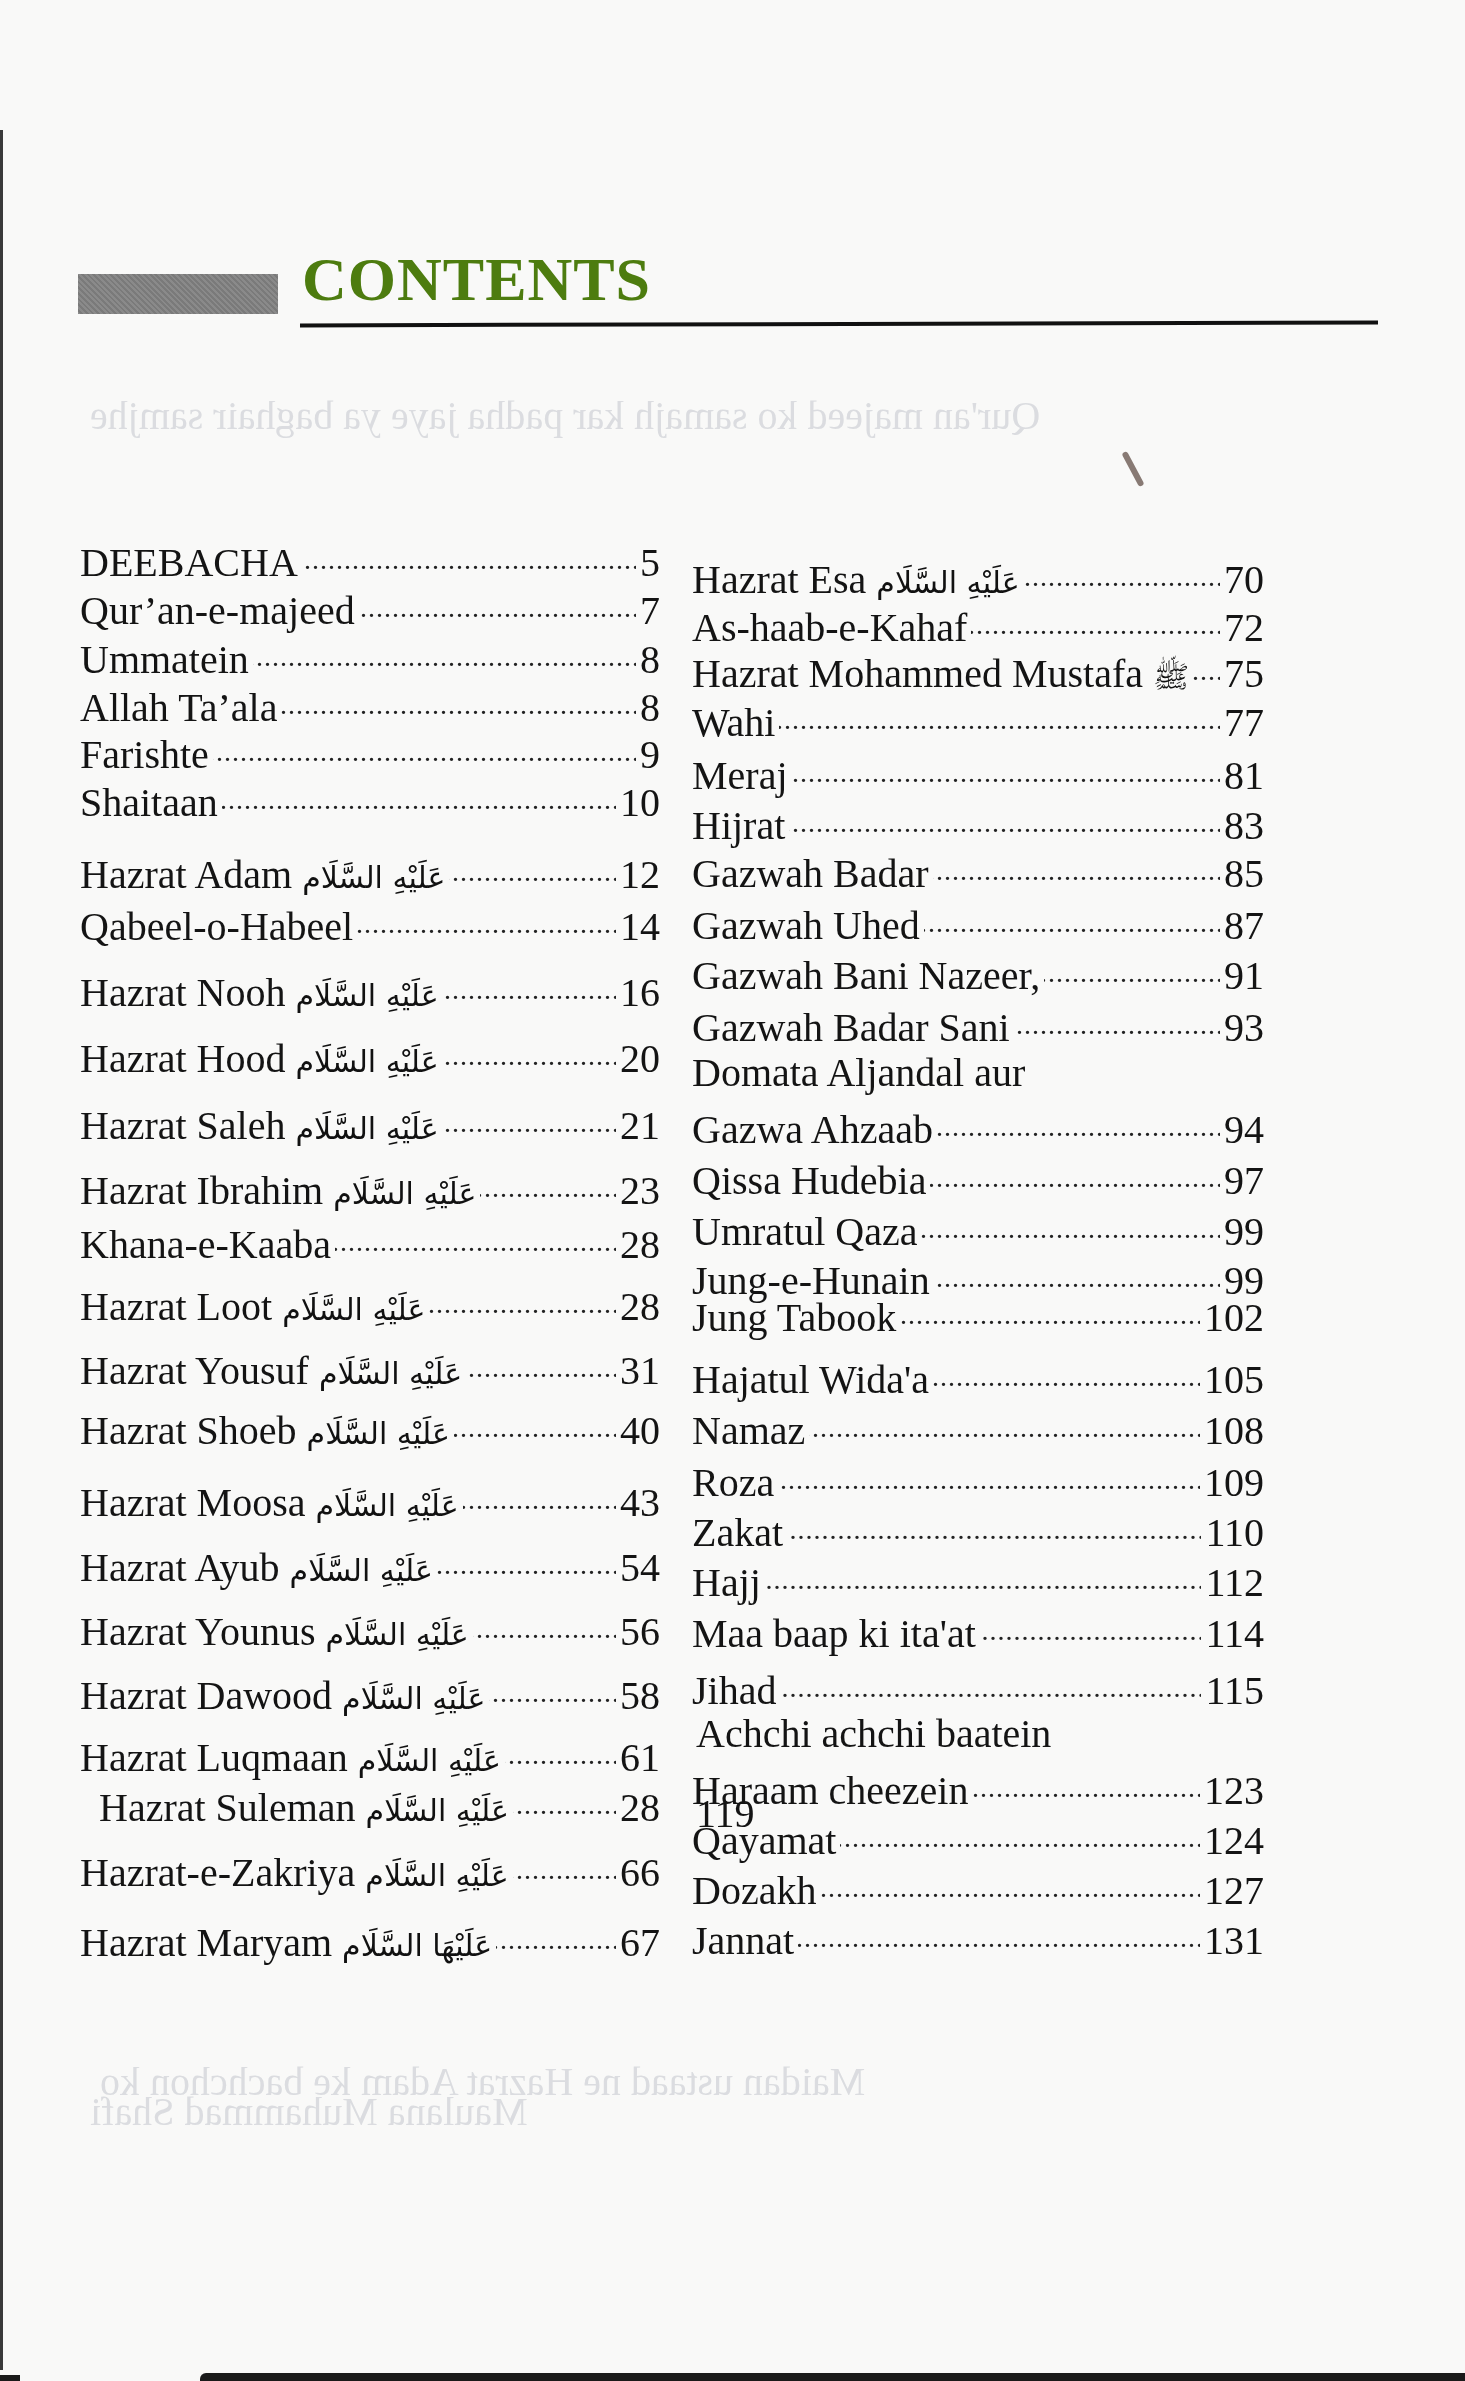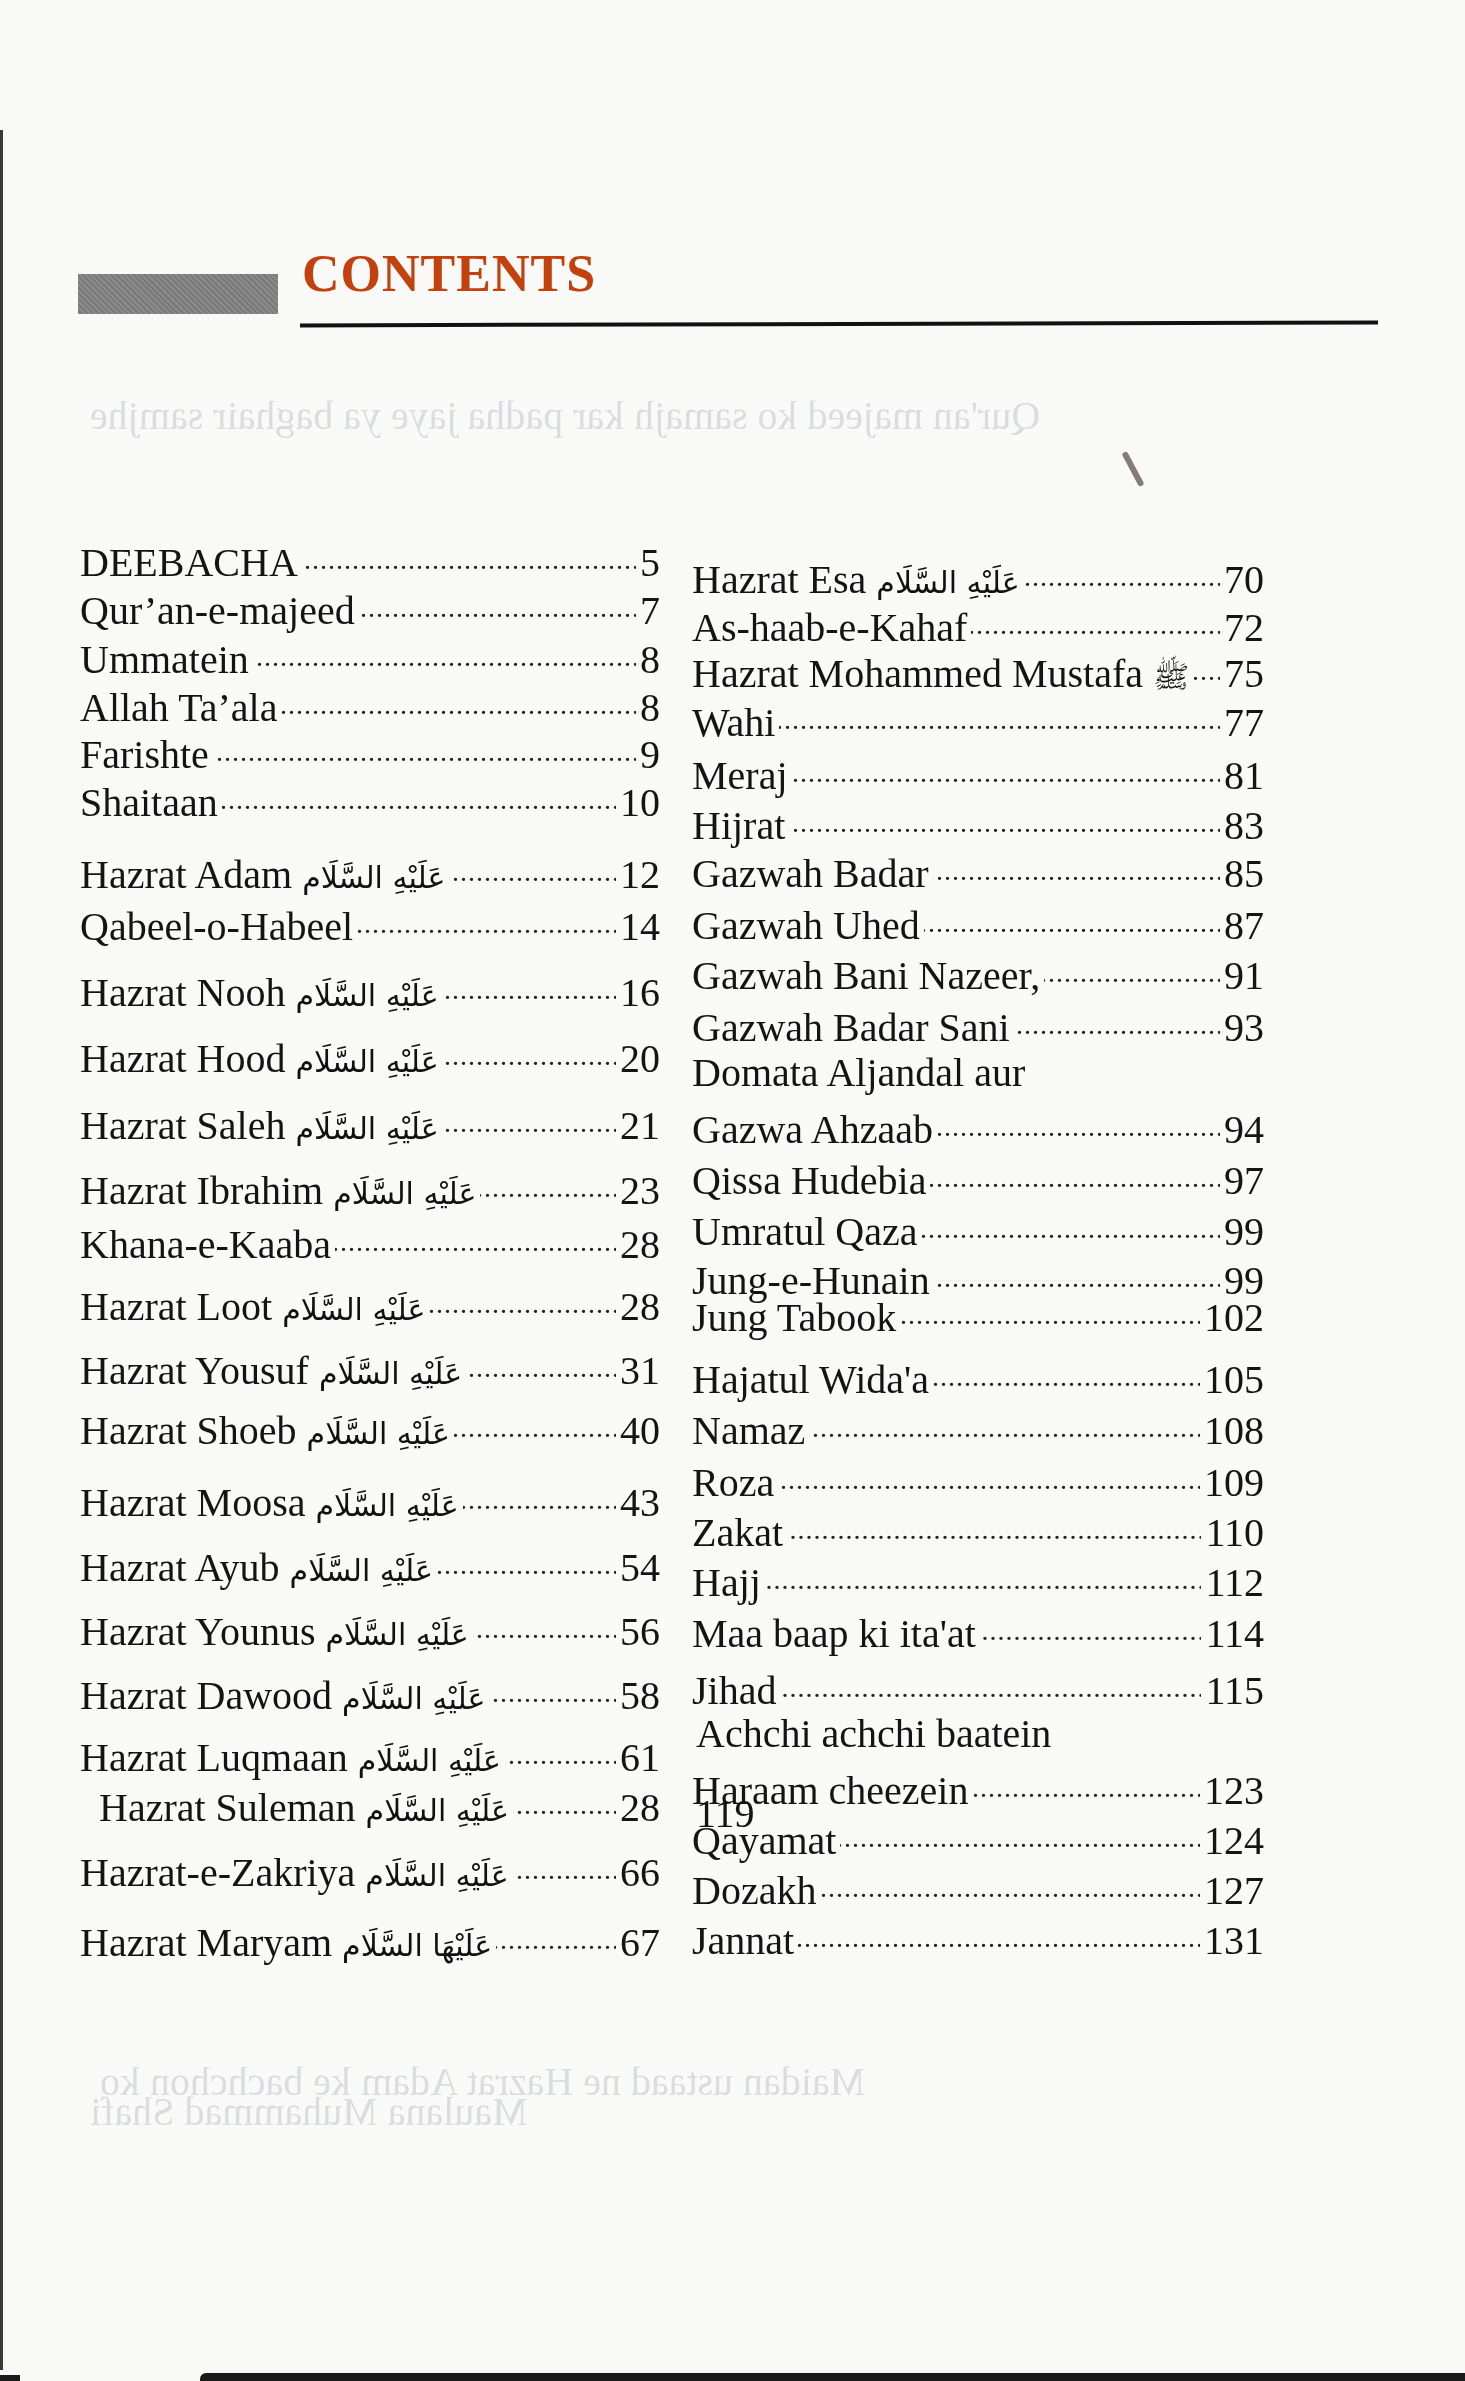--- a/index.html
+++ b/index.html
@@ -59,23 +59,23 @@
     width: 200px;
     height: 40px;
     background: repeating-linear-gradient(45deg, #8a8a8a 0 2px, #7a7a7a 2px 4px);
   }
   .header-title {
     position: absolute;
     left: 224px;
     top: -14px;
     font-family: "Liberation Serif", serif;
     font-weight: bold;
-    font-size: 52px;
+    font-size: 62px;
     letter-spacing: 1px;
-    color: #c2410c;
+    color: #4d7c0f;
     line-height: 1;
   }
   .header-rule {
     position: absolute;
     left: 222px;
     top: 60px;
     width: 1078px;
     height: 4px;
     background: #111;
     transform: rotate(-0.15deg);

